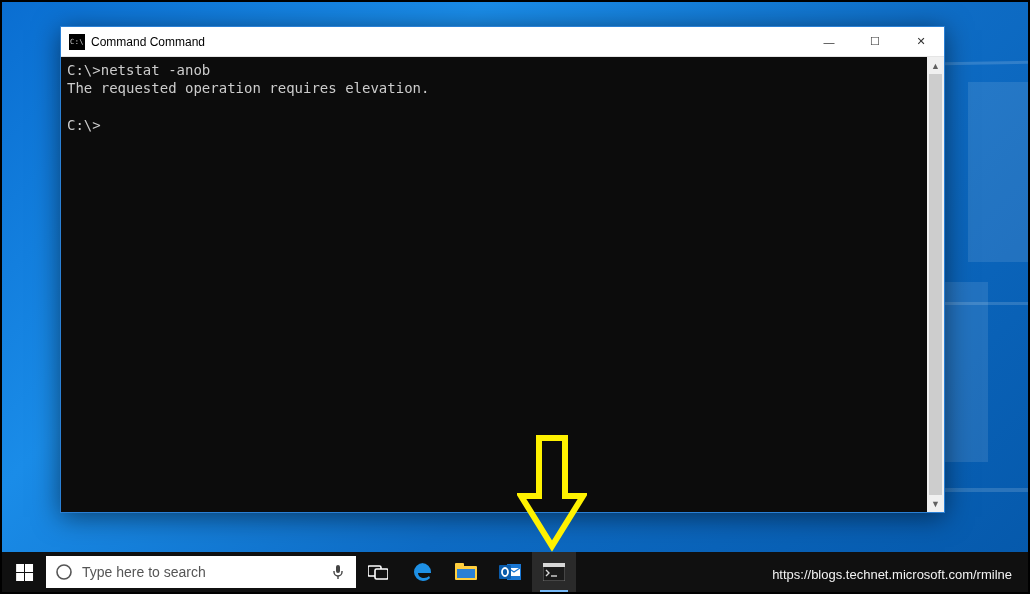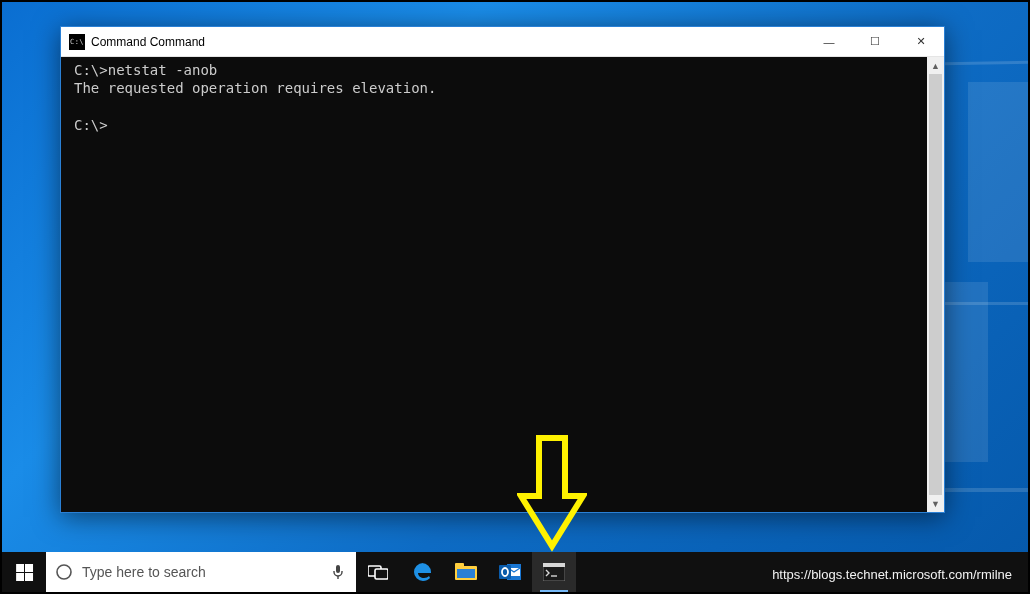--- a/index.html
+++ b/index.html
@@ -48,21 +48,21 @@
   .titlebar .spacer { flex:1; }
   .winbtn {
     width:46px; height:30px; display:flex; align-items:center; justify-content:center;
     color:#333; font-size:11px; cursor:default;
   }
   .console-wrap { position:relative; flex:1; display:flex; background:#0c0c0c;}
   .console {
     flex:1; background:#0c0c0c; color:#cccccc;
     font-family: Consolas, "Lucida Console", monospace;
     font-size:14px; line-height:1.3;
-    padding:4px 13px;
+    padding:4px 6px;
     white-space:pre;
     overflow:hidden;
   }
   .scrollbar {
     width:17px; background:#f0f0f0; display:flex; flex-direction:column; align-items:center;
   }
   .sb-btn {
     width:17px; height:17px; display:flex; align-items:center; justify-content:center;
     color:#606060; font-size:9px; background:#f0f0f0;
   }
@@ -85,21 +85,21 @@
   }
   .start {
     width:48px; height:40px; display:flex; align-items:center; justify-content:center;
   }
   .win-logo {
     width:17px; height:17px; display:grid; grid-template-columns:1fr 1fr; grid-template-rows:1fr 1fr; gap:1.5px;
     transform: perspective(100px) rotateY(-6deg);
   }
   .win-logo span { background:#fff;}
   .searchbox {
-    flex:0 0 310px; height:40px; margin:4px 0 4px 0;
+    flex:0 0 310px; height:32px; margin:4px 0 4px 0;
     background:#fff; color:#555;
     display:flex; align-items:center;
     padding:0 10px 0 8px;
     font-size:14px;
   }
   .searchbox .sicon { width:20px; height:20px; margin-right:8px; display:flex; align-items:center; justify-content:center;}
   .searchbox .text { flex:1; color:#555;}
   .searchbox .mic { width:16px; height:16px; display:flex; align-items:center; justify-content:center; color:#333;}
   .tbtn {
     width:44px; height:40px; display:flex; align-items:center; justify-content:center;

